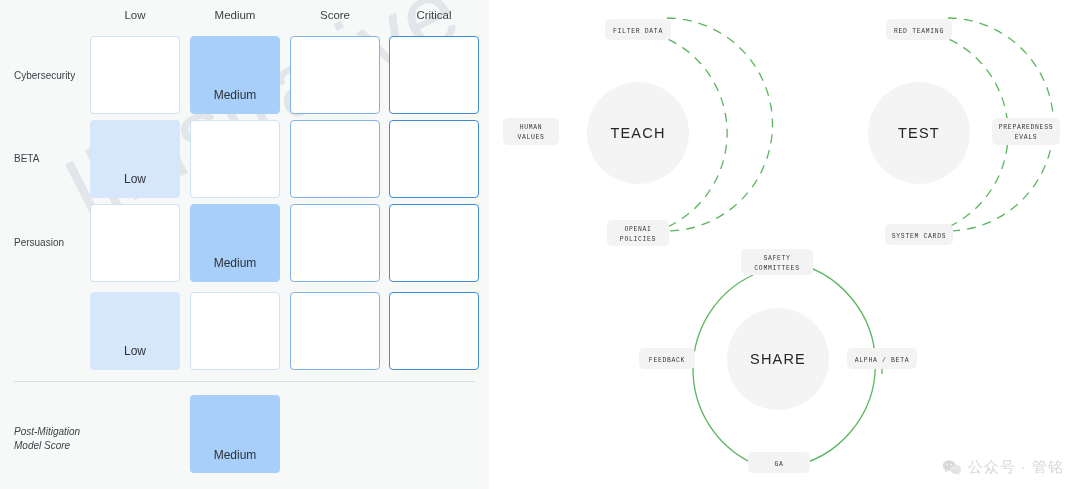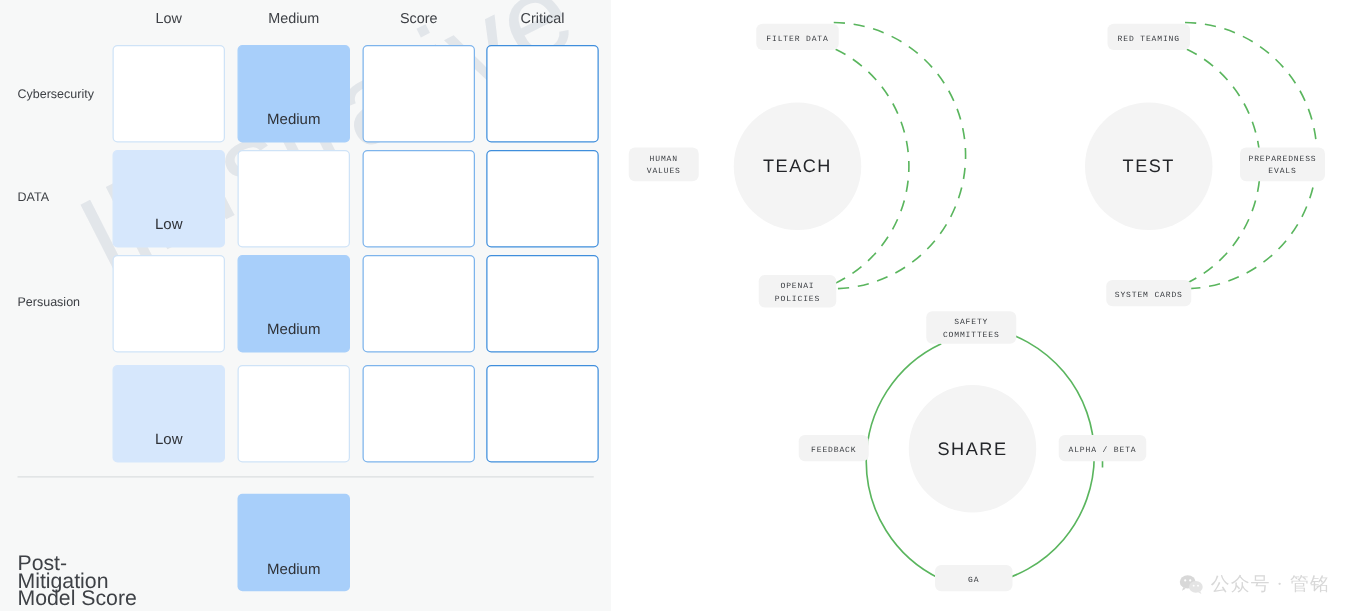--- a/index.html
+++ b/index.html
@@ -103,25 +103,26 @@
     border-radius: 4px;
     background: #a8cffa;
     z-index: 4;
   }
   #summary-cell .cell-label {
     position: absolute; left: 0; right: 0; bottom: 11px;
     text-align: center; font-size: 12px; color: #2f3237;
   }
   #summary-label {
     position: absolute;
-    left: 14px; top: 444px;
+    left: 14px; top: 425px;
     width: 100px;
-    font-size: 17px; line-height: 14px;
+    font-size: 10px; line-height: 14px;
     color: #3e4146;
     z-index: 5;
+    font-style: italic;
   }
 
   
   #cycles-panel {
     position: absolute; left: 489px; top: 0;
     width: 591px; height: 489px;
     background: #ffffff;
     overflow: hidden;
   }
   #cycles-svg { position: absolute; left: 0; top: 0; }
@@ -149,21 +150,20 @@
   
   #wechat-watermark {
     position: absolute;
     right: 16px; bottom: 12px;
     display: flex; align-items: center; gap: 6px;
     color: #d8d8d8;
     font-size: 15px;
     letter-spacing: 1px;
     user-select: none;
     z-index: 9;
-    font-family: Liberation Serif, serif;
   }
   #wechat-watermark .wm-text { white-space: nowrap; }
 </style>
 </head>
 <body>
 
 <div id="matrix-panel">
 
   <div id="matrix-watermark">Illustrative</div>
 
@@ -179,21 +179,21 @@
   <div class="cell b-med f-medium" style="left:190px; top:36px">
       <span class="cell-label">Medium</span>
     </div>
   <div class="cell b-high" style="left:290px; top:36px">
       <span class="cell-label"></span>
     </div>
   <div class="cell b-critical" style="left:389px; top:36px">
       <span class="cell-label"></span>
     </div>
 
-  <div class="row-label" style="top:152px">DATA</div>
+  <div class="row-label" style="top:152px">BETA</div>
   <div class="cell b-low f-low" style="left:90px;  top:120px">
       <span class="cell-label">Low</span>
     </div>
   <div class="cell b-med" style="left:190px; top:120px">
       <span class="cell-label"></span>
     </div>
   <div class="cell b-high" style="left:290px; top:120px">
       <span class="cell-label"></span>
     </div>
   <div class="cell b-critical" style="left:389px; top:120px">

